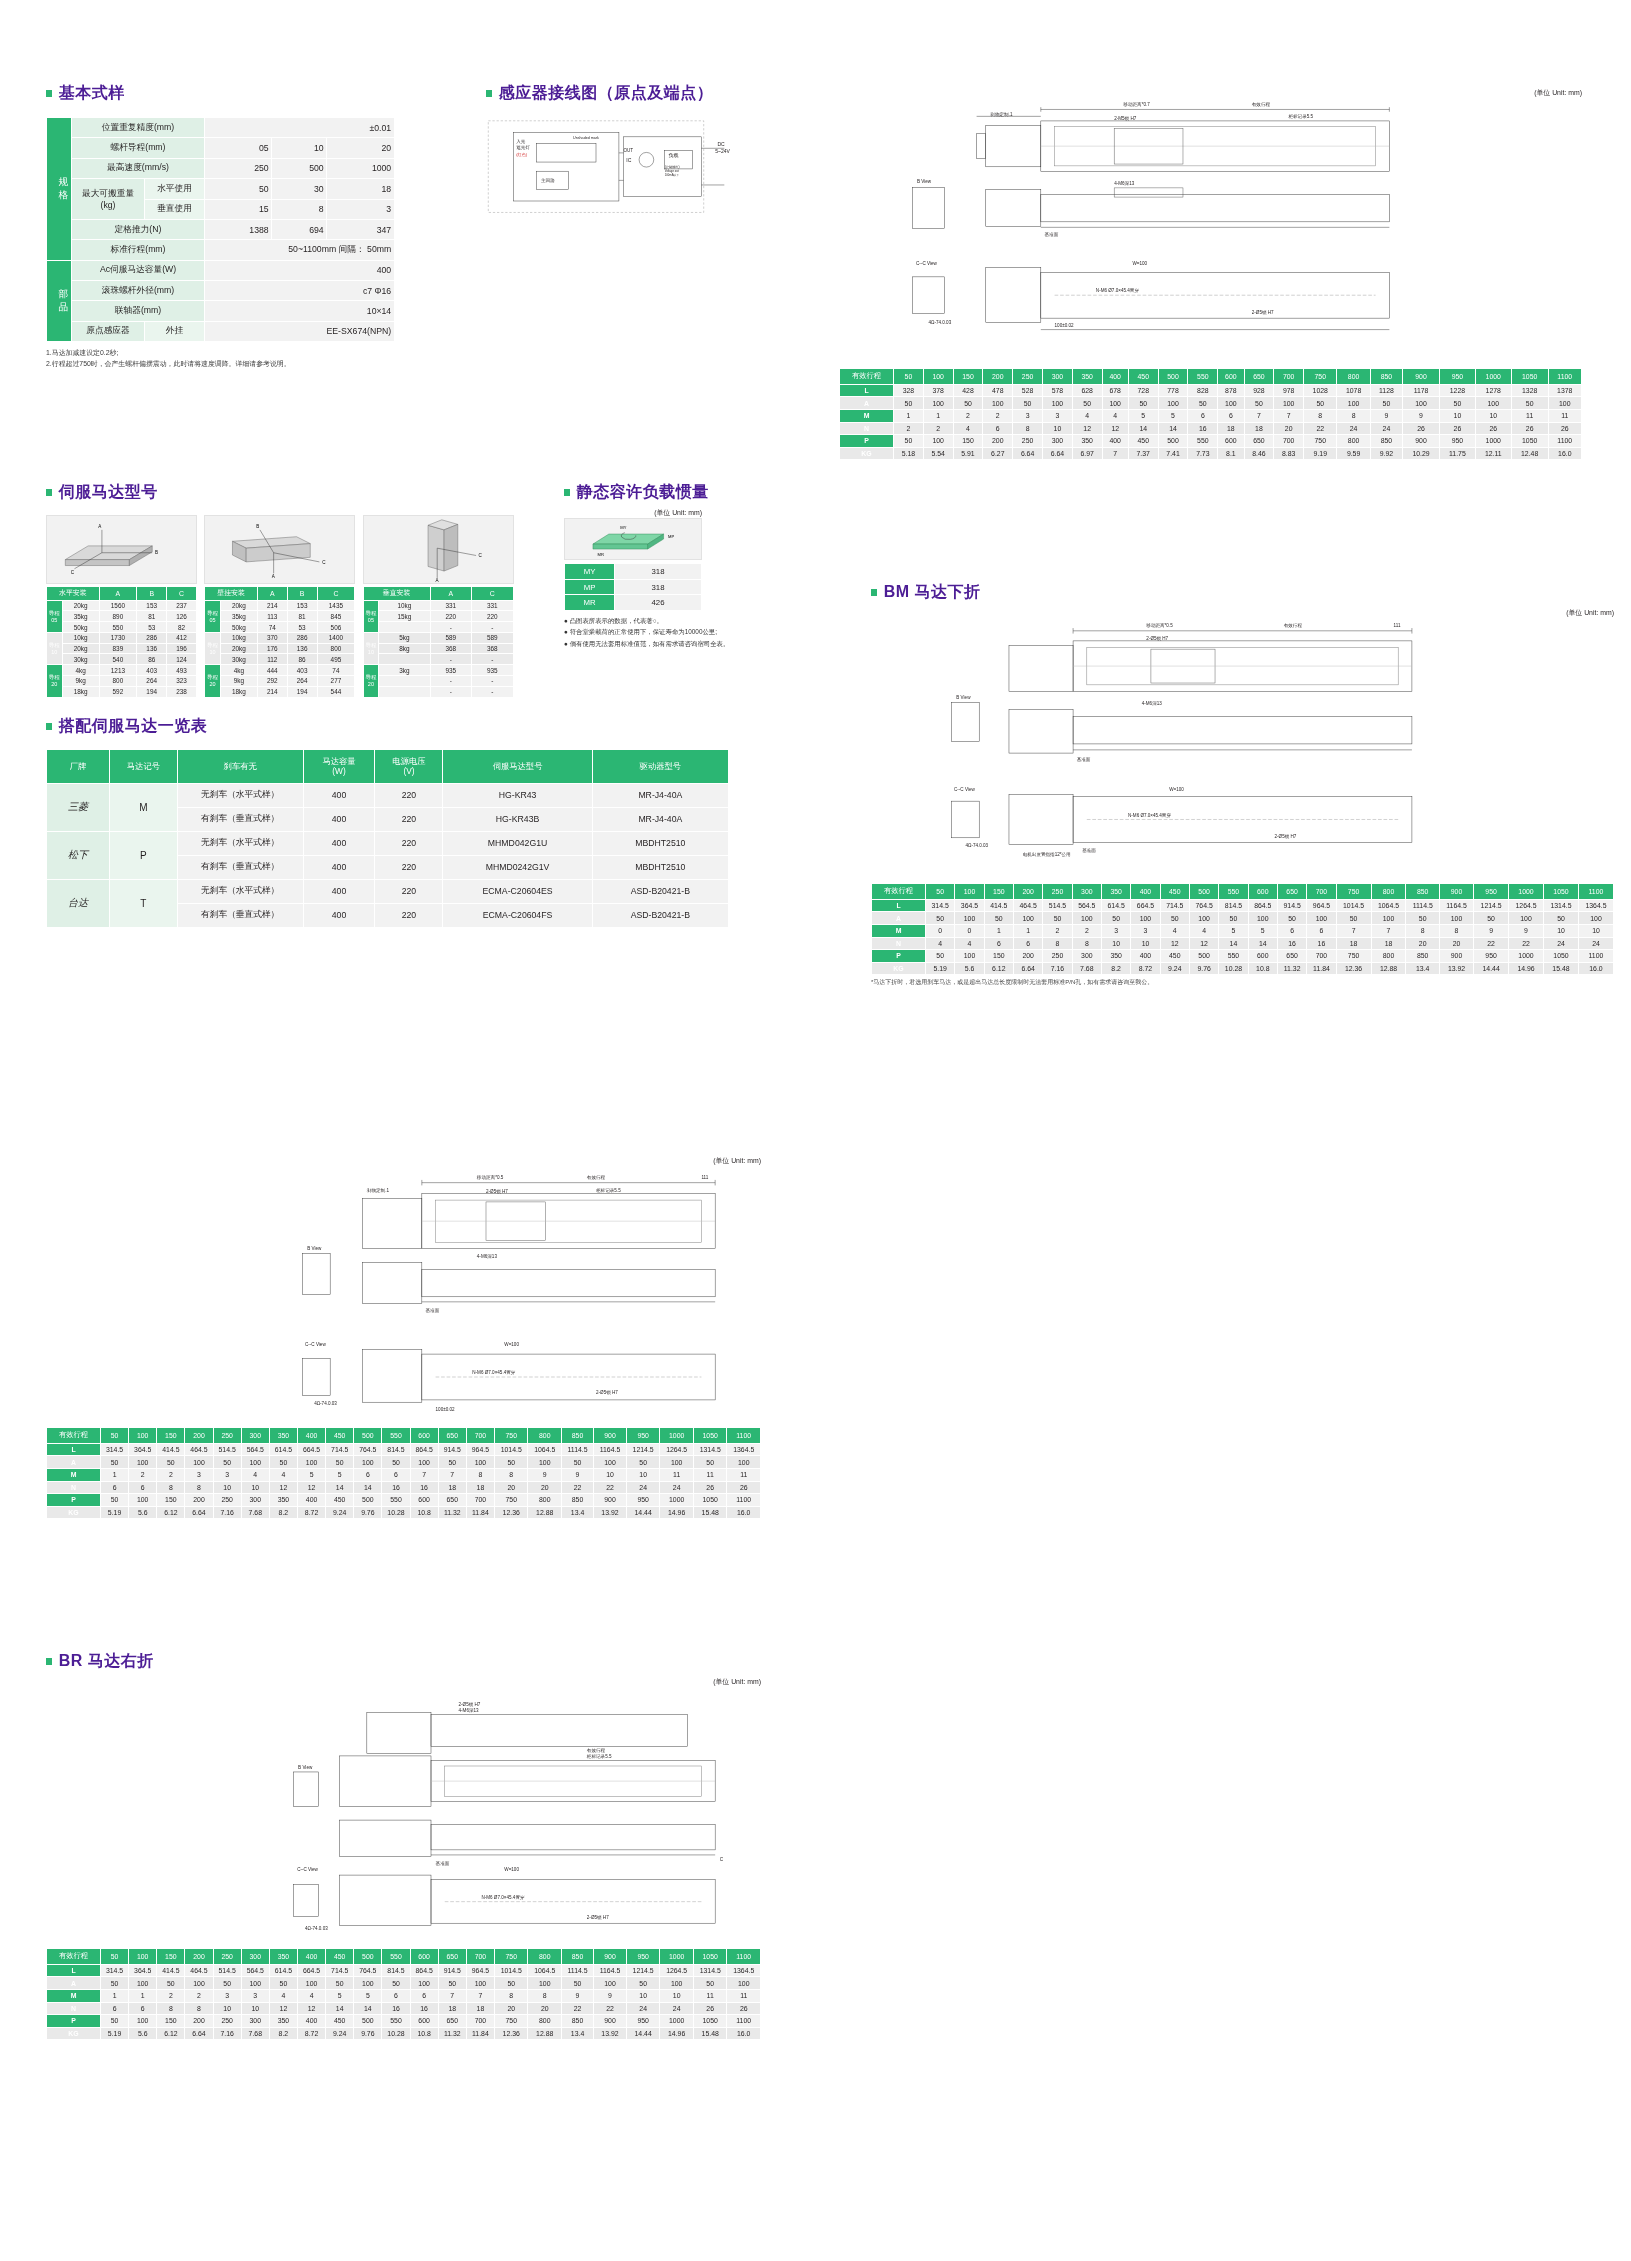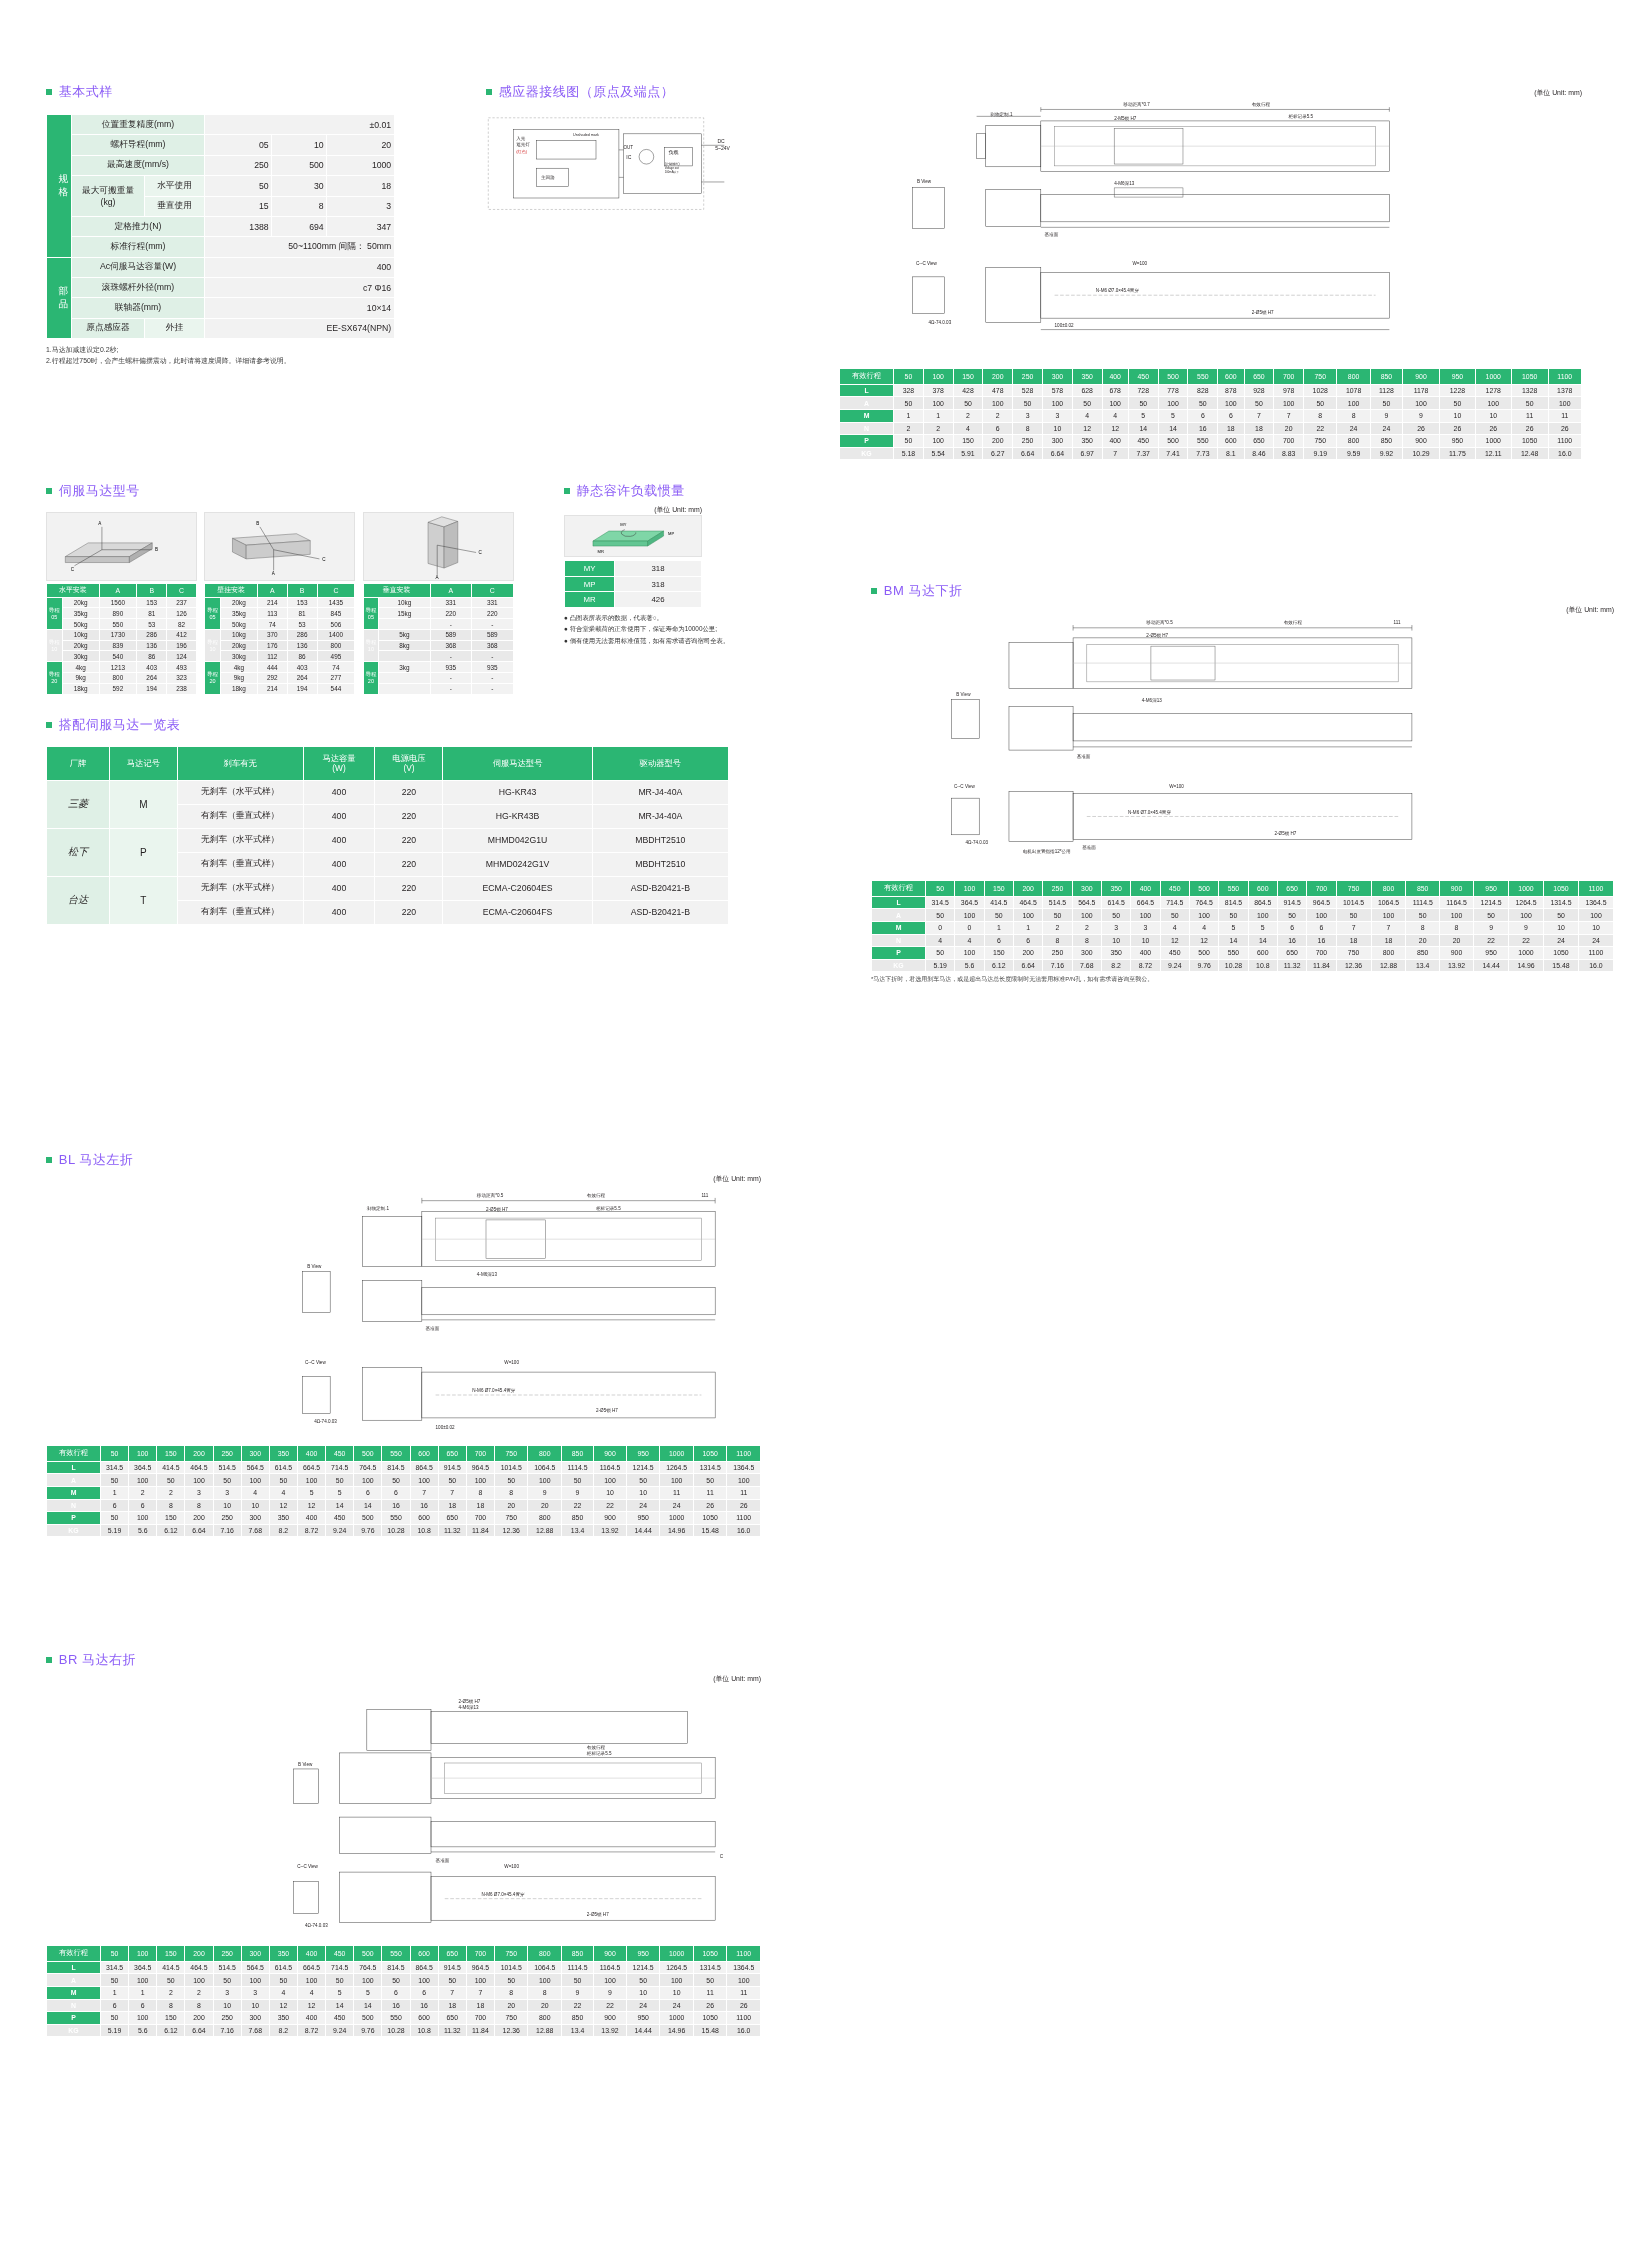--- a/index.html
+++ b/index.html
@@ -10,21 +10,21 @@
     font-family: "Liberation Sans", sans-serif;
     color: #231f20;
   }
   .page { position: relative; width: 1631px; height: 2261px; padding: 0; }
 
   
   .sec-head { display:flex; align-items:center; gap:6.4px; }
   .sec-head .bullet {
     width:6.4px; height:6.4px; background:#2bb673; display:inline-block;
   }
-  .sec-head .title { font-size:13px; font-weight:normal; letter-spacing:0.5px; color:#8b5cf6; }
+  .sec-head .title { font-size:16px; font-weight:bold; letter-spacing:0.5px; color:#4c1d95; }
 
   
   table { border-collapse: collapse; }
   td, th { font-weight: normal; }
 
   
   .spec-table { width: 349px; font-size: 8.7px; }
   .spec-table td { border:0.5px solid #ffffff; padding:3.7px 2.8px; text-align:right; }
   .spec-table .cat { background:#2bb673; color:#fff; font-size:9.6px; width:25px; }
   .spec-table .lbl { background:#dff0e6; color:#231f20; text-align:center; }
@@ -1003,24 +1003,20 @@
             <td>400</td>
             <td>220</td>
             <td>ECMA-C20604FS</td>
             <td>ASD-B20421-B</td>
           </tr>
         </tbody>
     </table>
   </div>
 
   <div class="abs" style="left:46px; top:1151px; width:715px;">
-    <div class="sec-head">
-      <span class="bullet"></span>
-      <span class="title">BL  马达左折</span>
-    </div>
     <div class="unit-note" style="margin-top:4.6px;">(单位 Unit: mm)</div>
     <div class="draw">
       <svg width="715" height="257" viewBox="0 0 1560 560">
         <g stroke="#333" fill="none" stroke-width="1">
           <rect x="690" y="70" width="130" height="110"></rect>
           <rect x="820" y="60" width="640" height="120"></rect>
           <rect x="850" y="74" width="580" height="92" stroke="#777"></rect>
           <rect x="960" y="78" width="130" height="84" stroke="#555"></rect>
           <line x1="820" y1="120" x2="1460" y2="120" stroke="#bbb"></line>
           <rect x="560" y="190" width="60" height="90"></rect>

